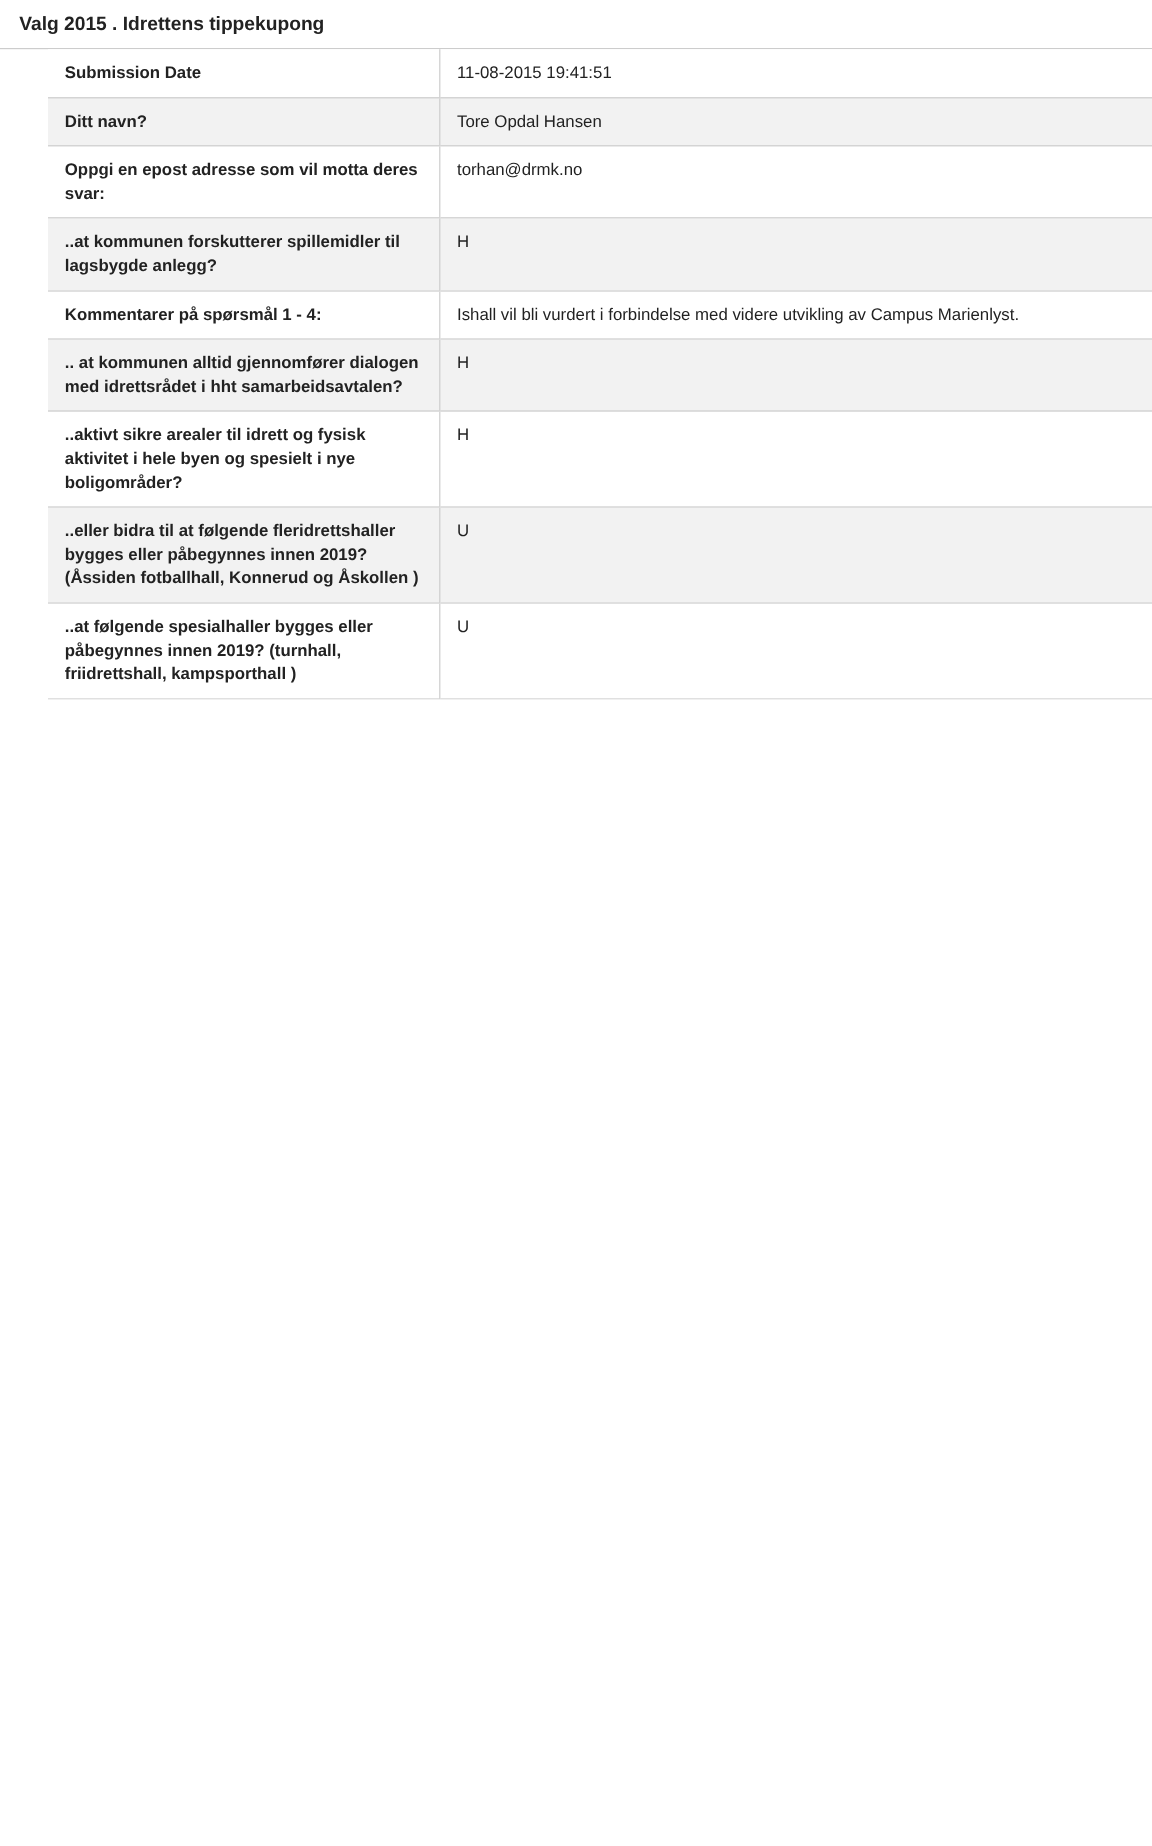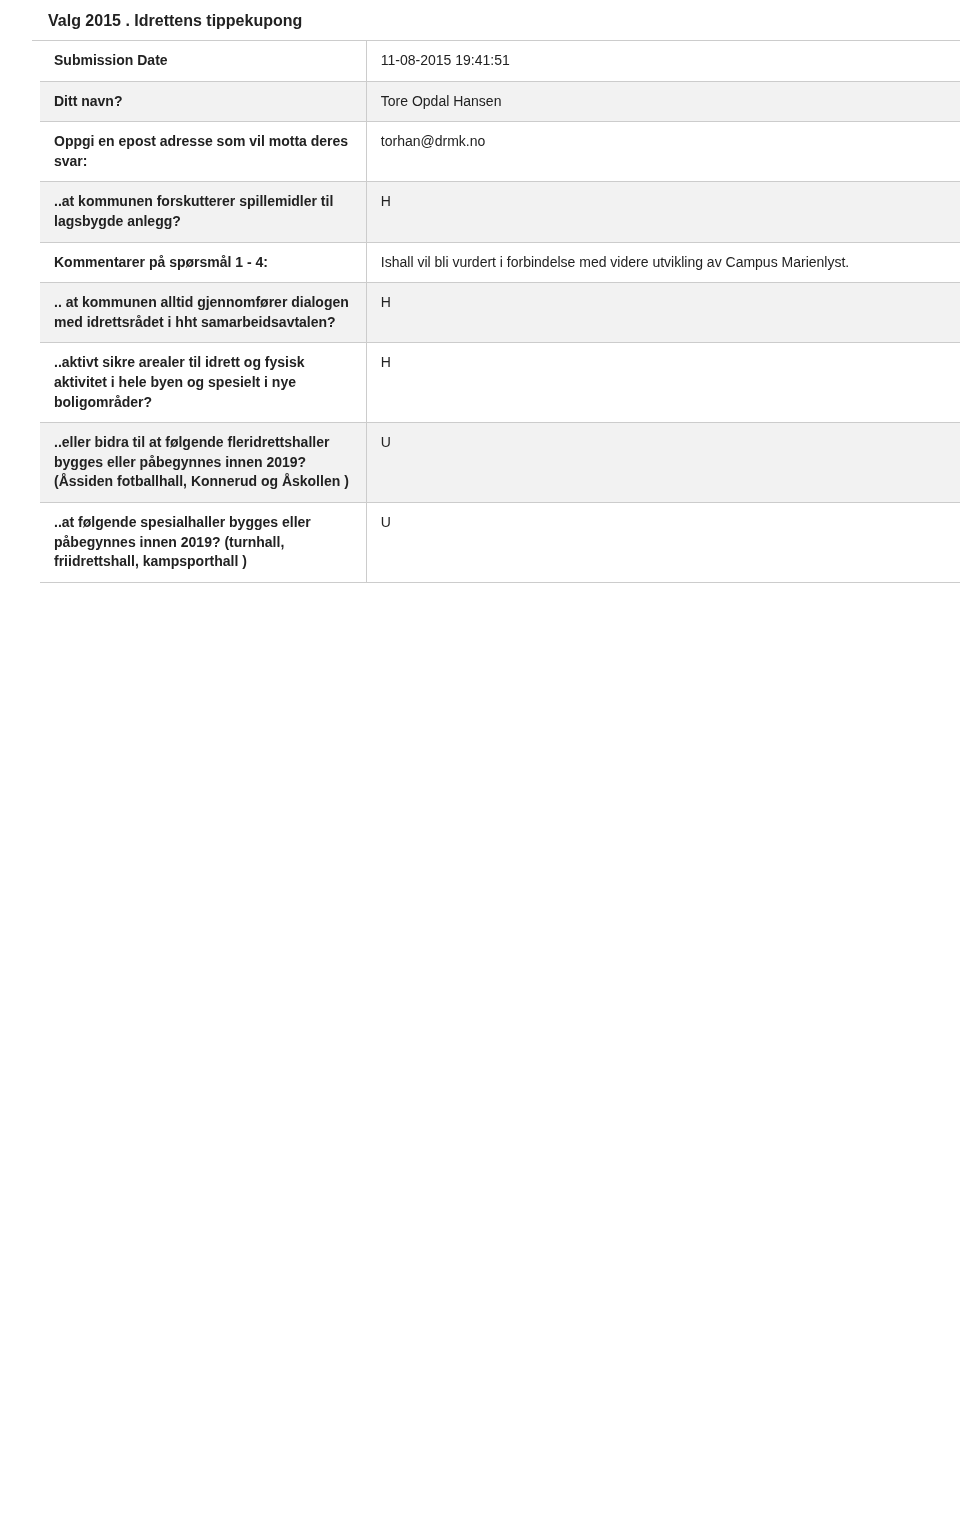--- a/index.html
+++ b/index.html
@@ -10,21 +10,20 @@
     body {
       font-family: Arial, sans-serif;
       font-size: 14px;
       background: #fff;
       color: #222;
       padding: 0;
     }
     .page-header {
       padding: 12px 16px 10px 16px;
       border-bottom: 1px solid #ccc;
-      margin-left: 32px;
     }
     .page-title {
       font-size: 16px;
       font-weight: bold;
       color: #222;
     }
     .data-table {
       width: 100%;
       border-collapse: collapse;
       margin-left: 40px;

